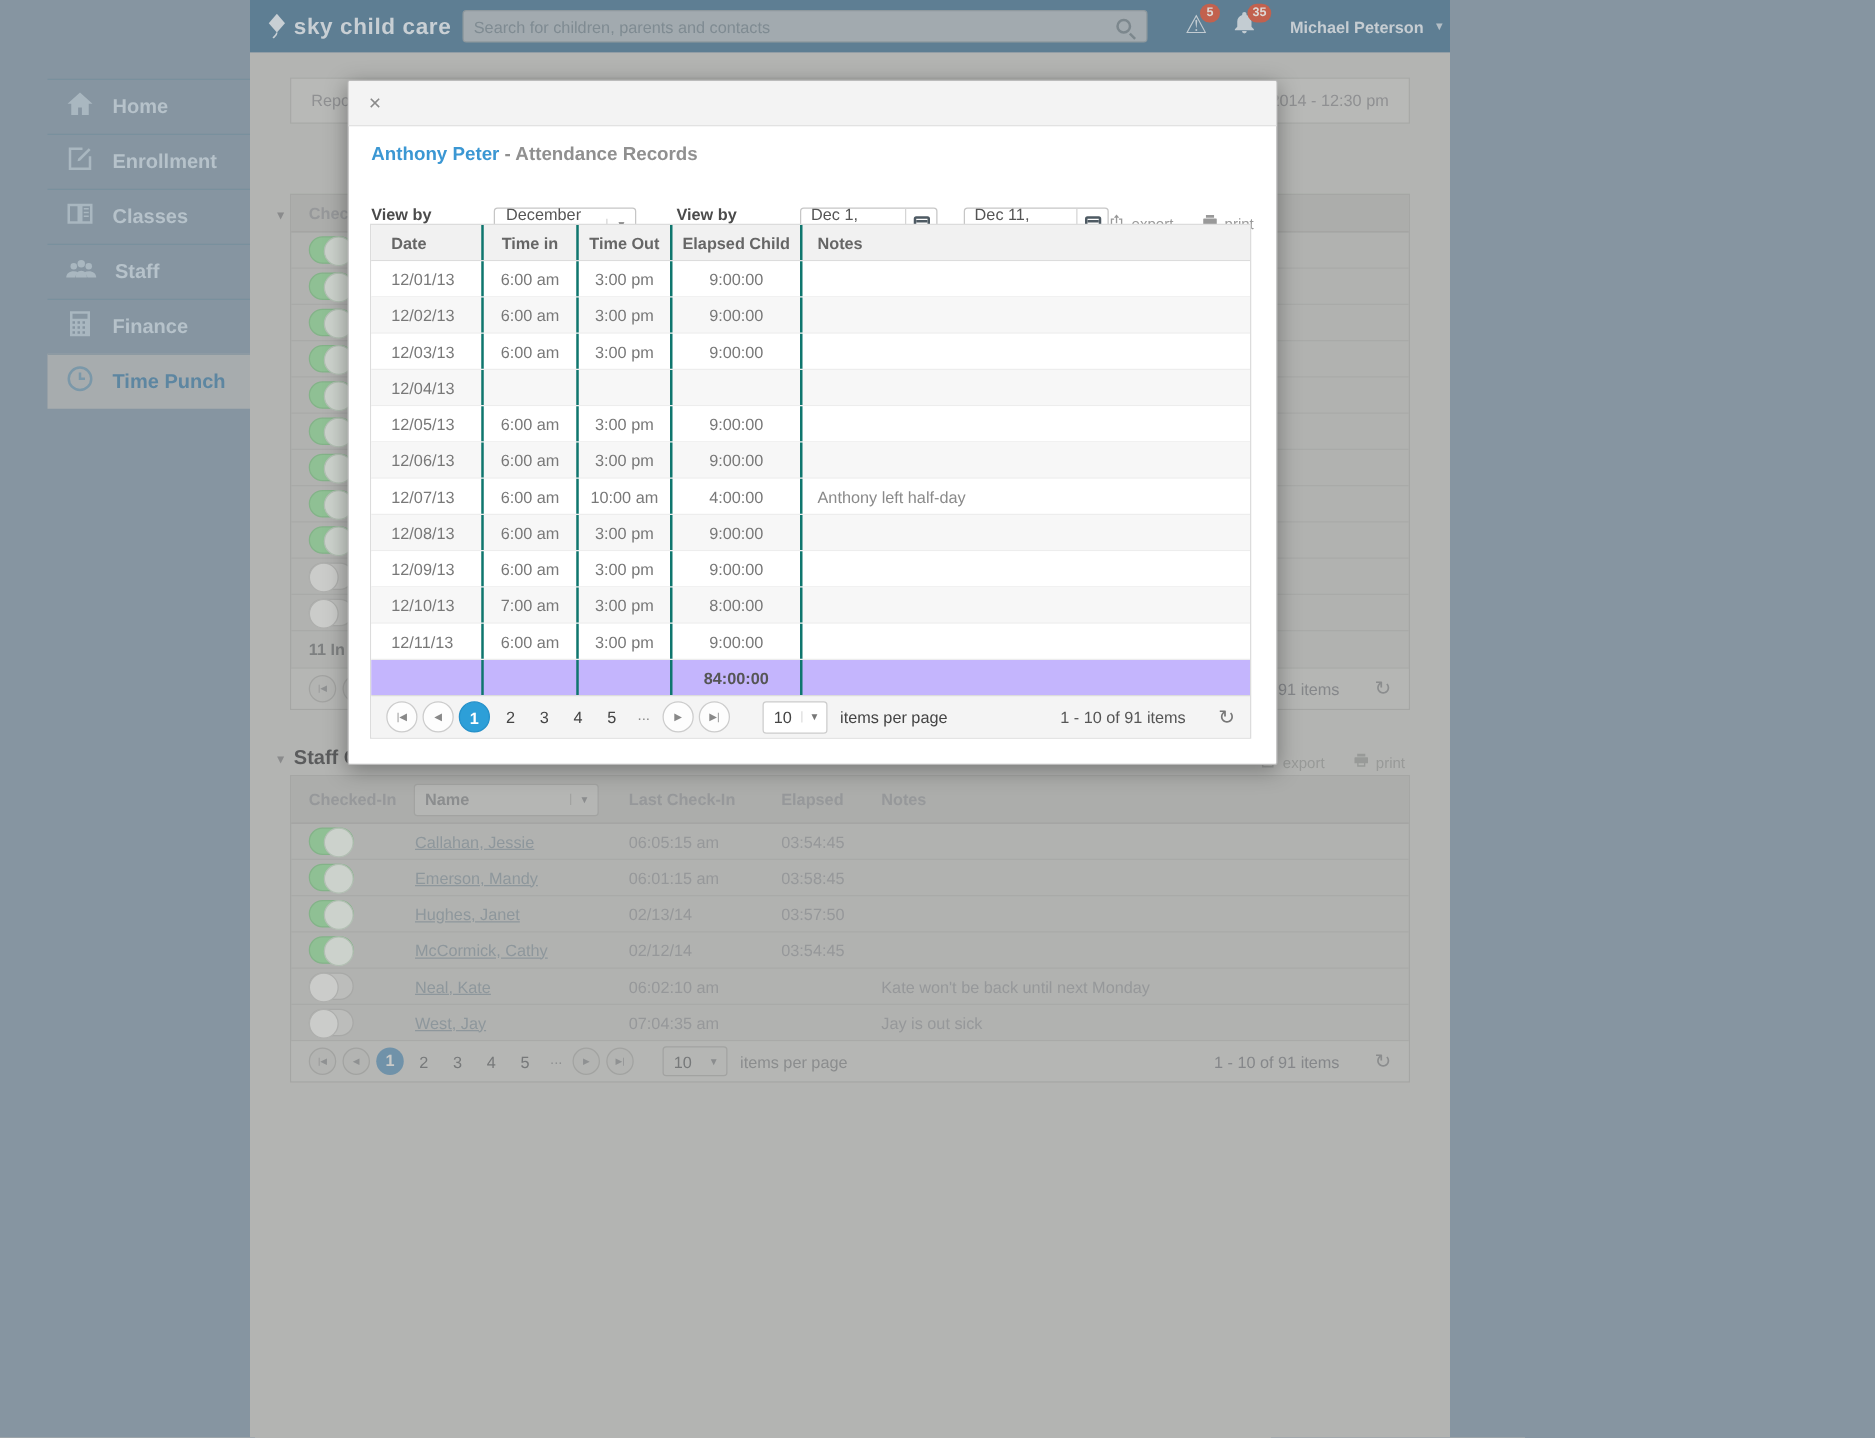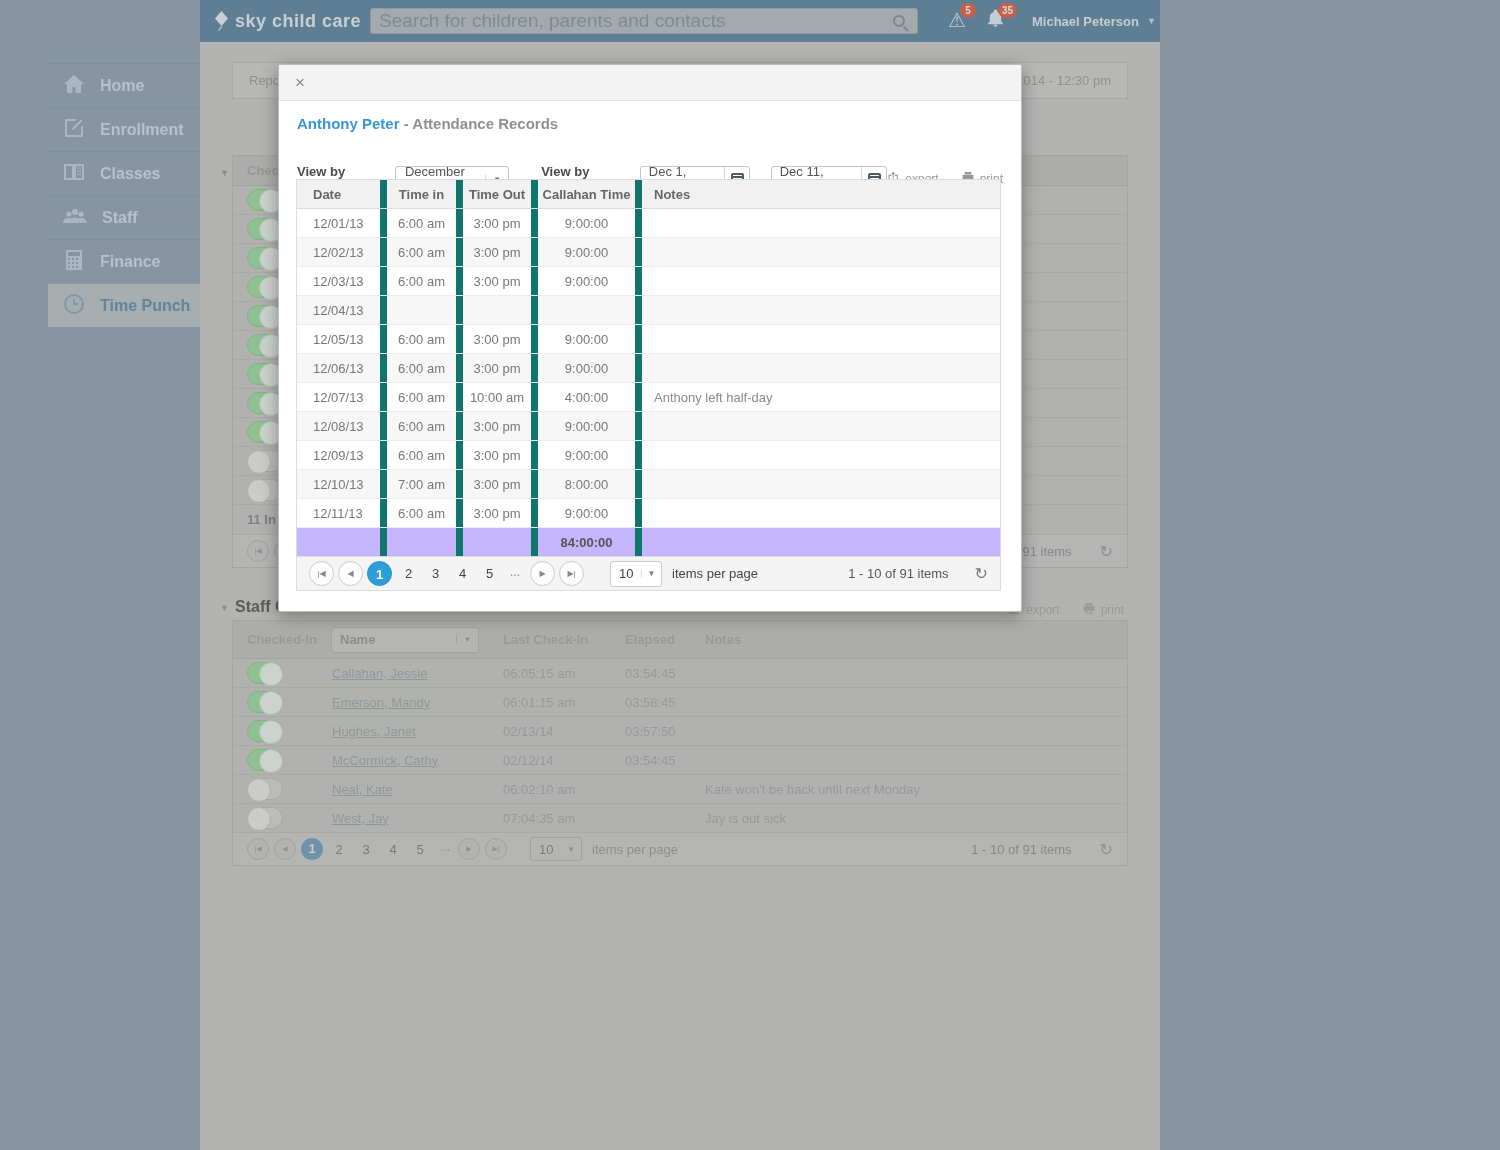--- a/index.html
+++ b/index.html
@@ -4,33 +4,33 @@
 <style>
   * { margin:0; padding:0; box-sizing:border-box; }
   html,body { width:1500px; height:1150px; }
   body { font-family:"Liberation Sans", sans-serif; background:#8695a1; position:relative; overflow:hidden; }
 
   
   .topbar { position:absolute; left:200px; top:0; width:960px; height:42px; background:#5e7e93; display:flex; align-items:center; }
   .logo { display:flex; align-items:center; gap:6px; margin-left:14px; color:#c8cfd4; font-size:18px; font-weight:bold; letter-spacing:.5px; }
   .logo svg { display:block; }
   .searchbox { position:absolute; left:170px; top:8px; width:548px; height:26px; background:#a2aaaf; border:1px solid #8f999e; border-radius:3px; display:flex; align-items:center; }
-  .searchbox input { flex:1; background:transparent; border:none; outline:none; font-family:"Liberation Sans",sans-serif; font-size:19px; color:#6f7b82; padding:0 8px; }
+  .searchbox input { flex:1; background:transparent; border:none; outline:none; font-family:"Liberation Sans",sans-serif; font-size:13px; color:#6f7b82; padding:0 8px; }
   .searchbox input::placeholder { color:#7f8b92; }
   .mag { width:12px; height:12px; border:2px solid #7c878d; border-radius:50%; position:relative; margin-right:12px; flex:none; }
   .mag::after { content:""; position:absolute; width:2px; height:6px; background:#7c878d; transform:rotate(-45deg); left:10px; top:9px; }
   .tb-icon { position:absolute; top:7px; color:#c3ccd2; }
   .tb-warn { left:748px; font-size:20px; line-height:26px; }
   .tb-bell { left:786px; }
   .badge { position:absolute; top:-4px; left:12px; min-width:16px; height:15px; padding:0 4px; background:#c2614e; border-radius:8px; color:#ddd9d6; font-size:10px; font-weight:bold; line-height:15px; text-align:center; }
   .user { position:absolute; left:832px; top:0; height:42px; display:flex; align-items:center; gap:8px; color:#c6cdd2; font-size:13px; font-weight:bold; cursor:pointer; }
   .user .caret { font-size:9px; color:#b3bec6; }
 
   
-  .sidebar { position:absolute; left:48px; top:63px; width:165px; }
+  .sidebar { position:absolute; left:38px; top:63px; width:165px; }
   .side-item { height:44px; display:flex; align-items:center; gap:14px; border-top:1px solid #79909d; color:#b6c2ca; font-size:16px; font-weight:bold; cursor:pointer; padding-left:14px; }
   .side-item svg { color:#a9b7c0; flex:none; }
   .side-item.active { background:#a7acae; color:#5d86a1; border-top-color:#8d9aa2; }
   .side-item.active svg { color:#7b98a9; }
 
   
   .content { position:absolute; left:200px; top:42px; width:960px; height:1108px; background:#b3b4b2; }
   .report-bar { position:absolute; left:32px; top:20px; width:896px; height:37px; background:#b8b9b7; border:1px solid #a8a9a7; display:flex; align-items:center; justify-content:space-between; padding:0 16px; color:#8f9092; font-size:13px; }
   .sec-head { position:absolute; display:flex; align-items:center; gap:8px; color:#5b5c5d; font-size:16px; font-weight:bold; }
   .sec-head .caret { font-size:10px; color:#8a8b8c; }
@@ -93,21 +93,21 @@
   .m-ep svg { color:#999; }
 
   .m-table { position:absolute; left:17px; top:114px; width:705px; border:1px solid #dcdcdc; }
   .m-thead { height:29px; background:#f1f1f1; border-bottom:1px solid #dcdcdc; display:flex; align-items:center; font-size:13px; font-weight:bold; color:#666; }
   .m-thead .mcell { height:100%; display:flex; align-items:center; }
   .mc0 { width:90px; padding-left:16px; } 
   .mc1 { width:76px; justify-content:center; text-align:center; }
   .mc2 { width:75px; justify-content:center; text-align:center; }
   .mc3 { width:104px; justify-content:center; text-align:center; }
   .mc4 { flex:1; padding-left:12px; }
-  .mvl { border-right:7px solid #0f766e; }
+  .mvl { border-right:2px solid #0f766e; }
   .m-row { height:29px; display:flex; align-items:center; font-size:13px; color:#787878; border-bottom:1px solid #ededed; background:#fff; }
   .m-row:nth-child(even) { background:#f7f7f7; }
   .m-row .mcell { height:100%; display:flex; align-items:center; }
   .m-row .mc4 { color:#8a8a8a; }
   .m-total { height:28px; display:flex; align-items:flex-end; font-size:13px; background:#c4b5fd; }
   .m-total .mcell { height:100%; display:flex; align-items:center; }
   .m-total .mc3 { font-weight:bold; color:#555; }
   .m-pager { height:34px; background:#f4f4f4; border-top:1px solid #dcdcdc; padding:0 12px; }
   .m-pager .pbtn { width:25px; height:25px; border:1px solid #ccc; background:#fdfdfd; color:#888; font-size:8px; margin-right:4px; }
   .m-pager .pnum { width:25px; text-align:center; color:#444; font-size:13px; margin-right:2px; cursor:pointer; }
@@ -487,21 +487,21 @@
           </svg></span>
       <span>print</span>
     </span>
   </div>
 
   <div class="m-table">
     <div class="m-thead">
       <div class="mcell mc0 mvl">Date</div>
       <div class="mcell mc1 mvl">Time in</div>
       <div class="mcell mc2 mvl">Time Out</div>
-      <div class="mcell mc3 mvl">Callahan Time</div>
+      <div class="mcell mc3 mvl">Elapsed Child</div>
       <div class="mcell mc4">Notes</div>
     </div>
 
     <div>
       <div class="m-row">
         <div class="mcell mc0 mvl">12/01/13</div>
         <div class="mcell mc1 mvl">6:00 am</div>
         <div class="mcell mc2 mvl">3:00 pm</div>
         <div class="mcell mc3 mvl">9:00:00</div>
         <div class="mcell mc4"></div>

